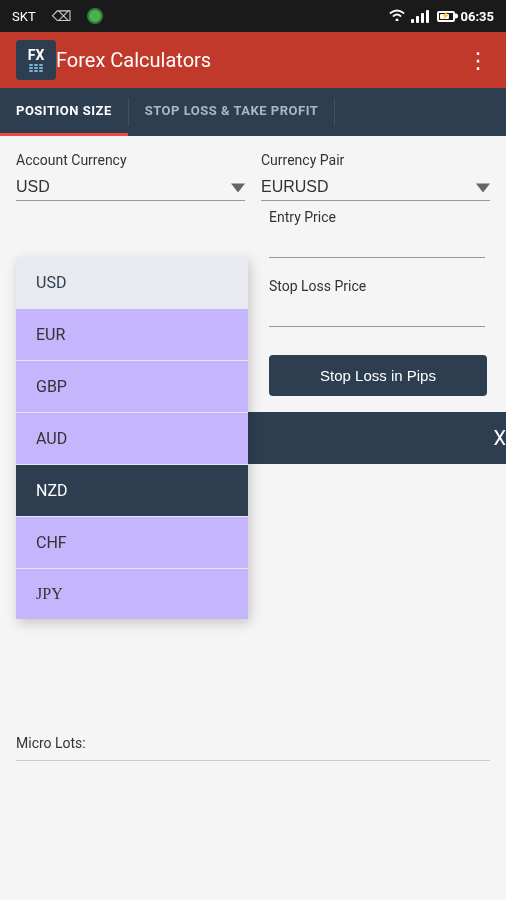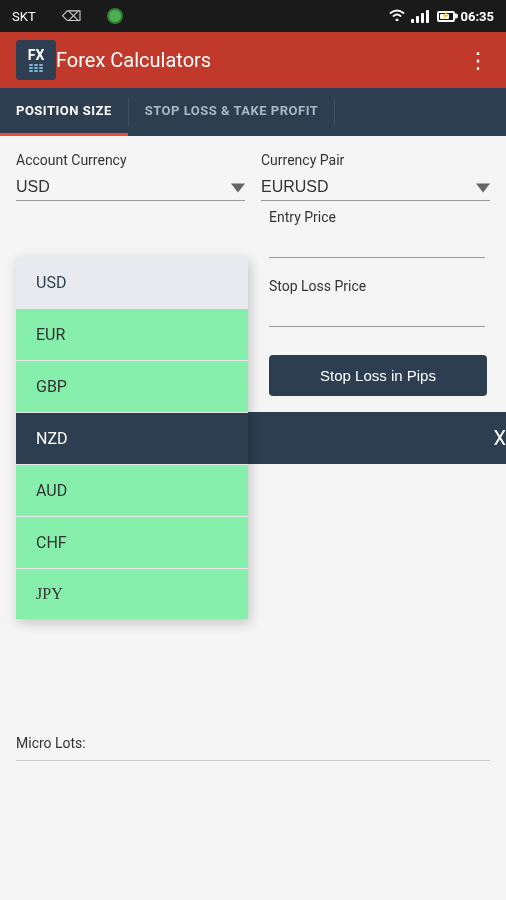--- a/index.html
+++ b/index.html
@@ -19,21 +19,21 @@
       display: flex;
       align-items: center;
       justify-content: space-between;
       padding: 0 12px;
       color: white;
       font-size: 13px;
     }
     .status-left {
       display: flex;
       align-items: center;
-      gap: 26px;
+      gap: 16px;
     }
     .status-right {
       display: flex;
       align-items: center;
       gap: 6px;
       font-size: 13px;
       font-weight: bold;
     }
     .green-circle {
       width: 16px;
@@ -217,21 +217,21 @@
       background: white;
       box-shadow: 2px 4px 12px rgba(0,0,0,0.2);
       z-index: 100;
     }
     .dropdown-item {
       padding: 16px 20px;
       font-size: 16px;
       color: #333;
       border-bottom: 1px solid #e8e8e8;
       cursor: pointer;
-      background: #86efac;
+      background: #c4b5fd;
     }
     .dropdown-item.selected {
       background: #e8eaf0;
       color: #2c3e50;
     }
     .dropdown-item:last-child {
       border-bottom: none;
       font-family: Liberation Serif, serif;
     }
 
@@ -401,25 +401,25 @@
       <div class="dropdown-overlay">
         <div class="dropdown-item selected">
           <span>USD</span>
         </div>
         <div class="dropdown-item">
           <span>EUR</span>
         </div>
         <div class="dropdown-item">
           <span>GBP</span>
         </div>
+        <div class="dropdown-item">
+          <span>AUD</span>
+        </div>
         <div class="dropdown-item" style="background:#2c3e50; color:white;">
           <span>NZD</span>
-        </div>
-        <div class="dropdown-item">
-          <span>AUD</span>
         </div>
         <div class="dropdown-item">
           <span>CHF</span>
         </div>
         <div class="dropdown-item">
           <span>JPY</span>
         </div>
       </div>
 
       <div style="position:absolute; bottom: 20px; left: 0; right: 0;">

